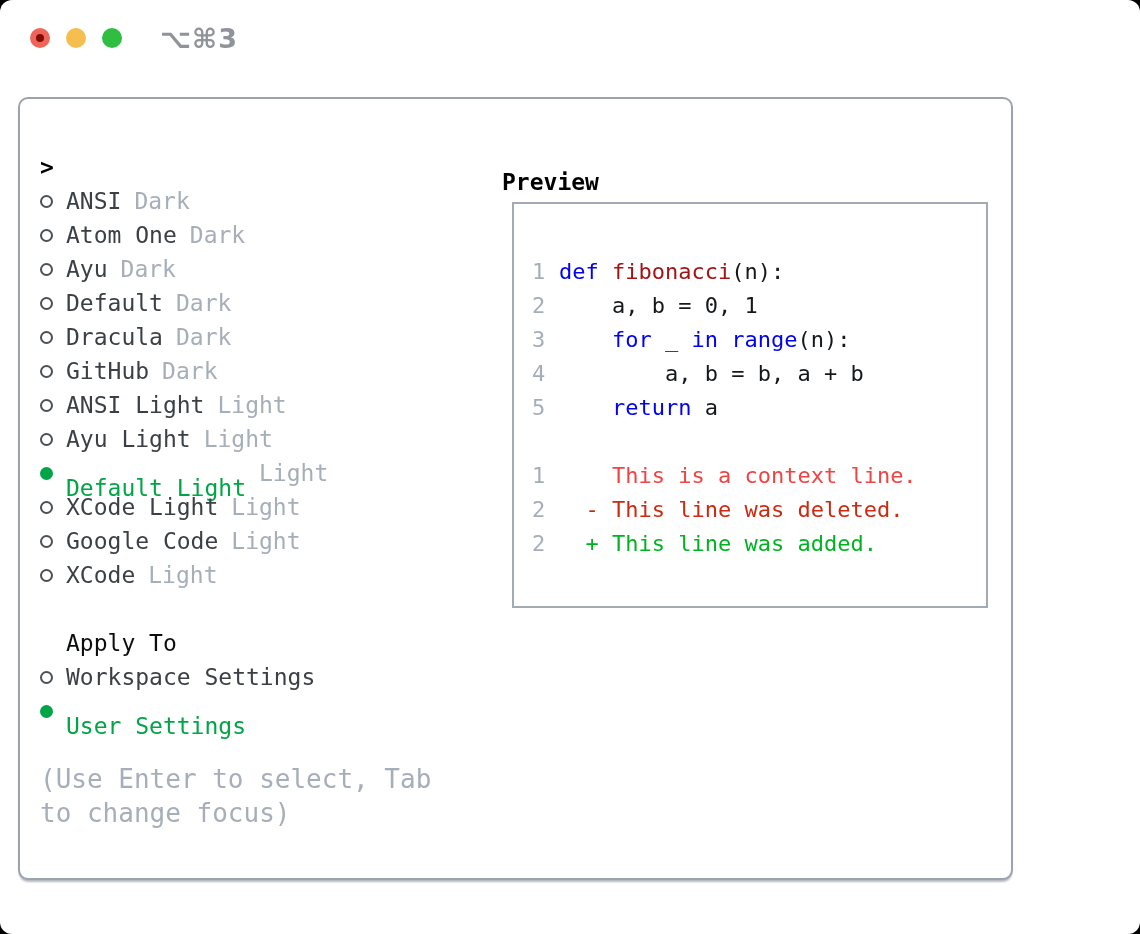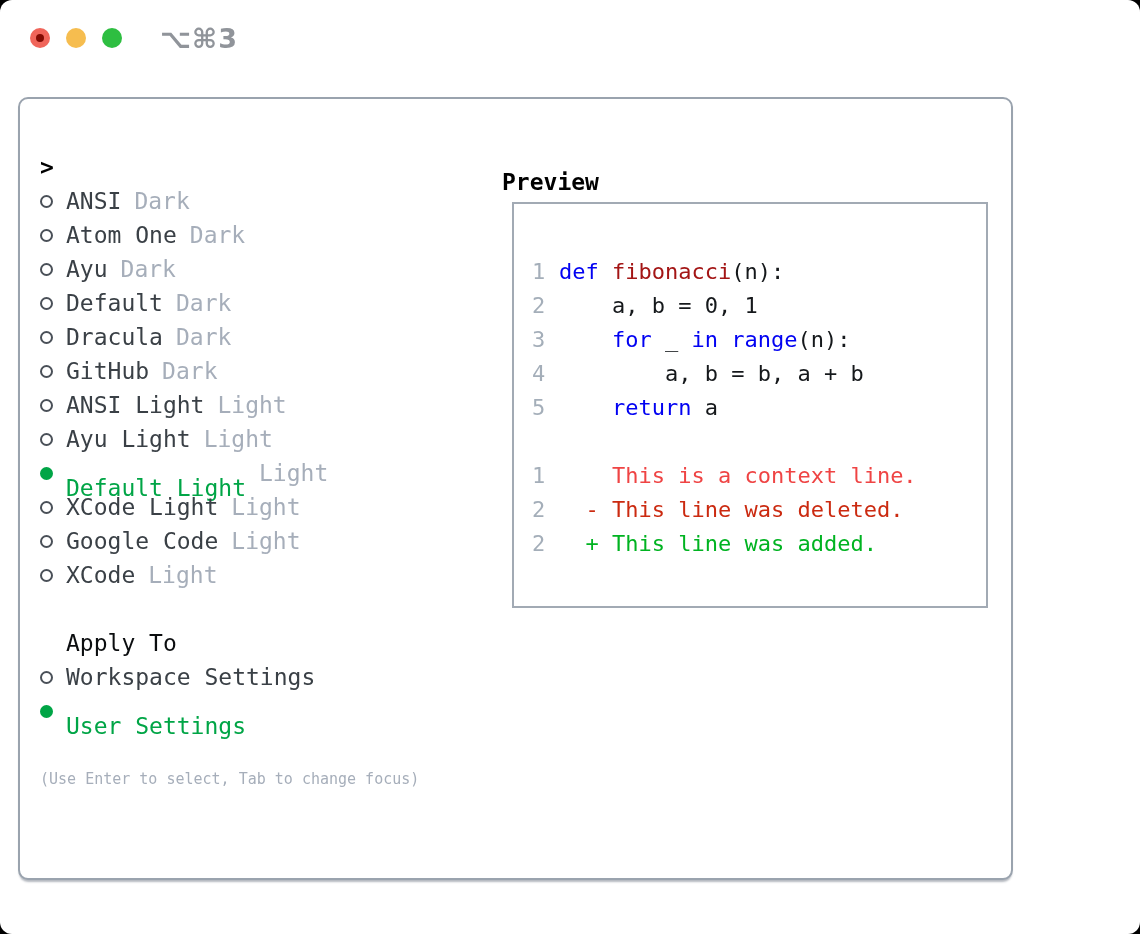--- a/index.html
+++ b/index.html
@@ -33,21 +33,21 @@
   .prompt { color:#000; font-weight:bold; }
   .circle { width:13px; height:13px; border-radius:50%; border:2px solid #4a5058; }
   .circle.on { border-color:var(--green); background:var(--green); }
   .item-label { color:#3a4046; }
   .item.selected .item-label { color:var(--green);margin-top:29px; }
   .tag { color:#a6aeba; margin-left:13px; }
   .heading { color:#000; font-weight:bold; }
   .subheading { color:#0b0d0f; }
   .spacer { height:34px; }
   .help {
-    margin-top:0; width:430px; color:#a6aeba; font-size:15px; line-height:34px;
+    margin-top:0; width:430px; color:#a6aeba; font-size:26px; line-height:34px;
     white-space:normal;
   }
 
   
   .preview-heading { position:absolute; left:482px; top:66px; height:34px; display:flex; align-items:center; font-size:23px; font-weight:bold; color:#000; }
   .preview-box {
     position:absolute; left:492px; top:103px; width:476px; height:406px;
     border:2px solid #a2aab4; background:#fff; padding:50px 0 0 18px; overflow:hidden;
   }
   .code-line { height:34px; display:flex; align-items:center; font-size:22px; white-space:pre; }

